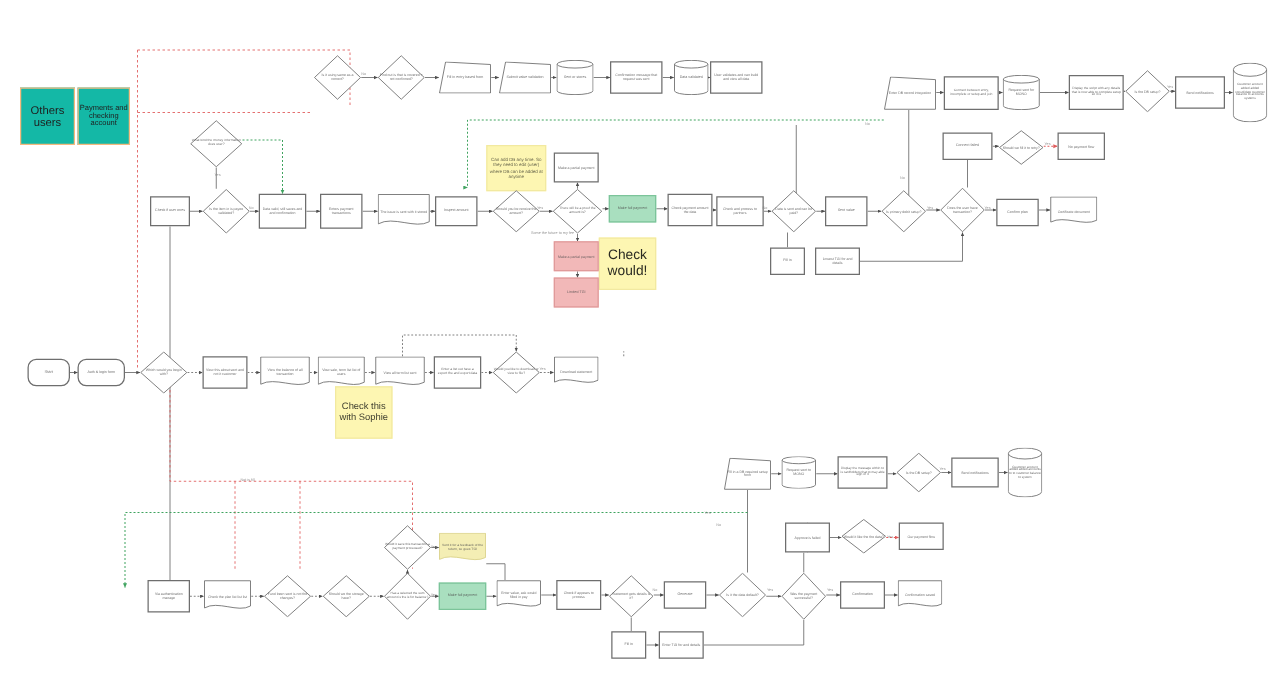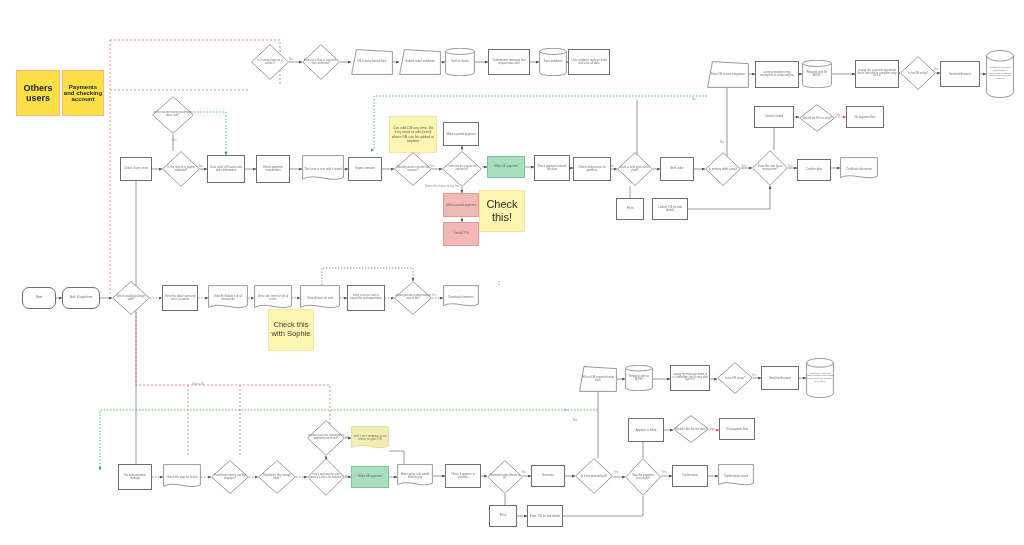--- a/index.html
+++ b/index.html
@@ -12,23 +12,23 @@
         justify-content:center;text-align:center;color:#4d4d4d;
         font-family:"Liberation Sans",sans-serif;overflow:hidden;}
   .node .lbl{display:block;width:100%;padding:1px;line-height:1.05;
              word-wrap:break-word;overflow:hidden;}
 
   
   .sh-rect{background:#ffffff;border:1px solid #6e6e6e;}
   .sh-round{background:#ffffff;border:1px solid #6e6e6e;border-radius:7px;}
   .sh-plain{border:none;background:transparent;}
 
-  .legend-box{position:absolute;background:#fde047;border:1px solid #f5b97f;
+  .legend-box{position:absolute;background:#14b8a6;border:1px solid #f5b97f;
     display:flex;align-items:center;justify-content:center;text-align:center;
-    color:#1f1f1f;font-family:"Liberation Sans",sans-serif;font-weight:bold;}
+    color:#1f1f1f;font-family:"Liberation Sans",sans-serif;}
 
   .note{position:absolute;background:#fdf6b2;border:1px solid #f2e9a0;
     display:flex;align-items:center;justify-content:center;text-align:center;
     color:#3d3d2e;font-family:"Liberation Sans",sans-serif;line-height:1.15;}
   .note.big{color:#2b2b22;}
 
   .sh-green{background:#a9dfbf;border:1px solid #7cc49a;}
   .sh-pink{background:#f2b8b8;border:1px solid #e09a9a;}
 
   .blurtext{filter:blur(0.35px);opacity:.82;}
@@ -165,21 +165,21 @@
     <span class="lbl">Others users</span>
   </div>
   <div class="legend-box" style="left:62px;top:70px;width:40px;height:44px;font-size:6px;">
     <span class="lbl">Payments and checking account</span>
   </div>
 
   <div class="note" style="left:389px;top:116px;width:46px;height:35px;font-size:3.6px;">
     <span class="lbl blurtext">Can add DB any time. So they need to edit (user) where DB can be added at anytime</span>
   </div>
   <div class="note big" style="left:479px;top:190px;width:44px;height:40px;font-size:11px;">
-    <span class="lbl">Check this!</span>
+    <span class="lbl">Check would!</span>
   </div>
   <div class="note" style="left:268px;top:309px;width:44px;height:40px;font-size:7.5px;">
     <span class="lbl">Check this with Sophie</span>
   </div>
 
   <div id="nodes-root">
       <div class="node sh-plain" style="left: 251px; top: 44px; width: 38px; height: 36px; font-size: 2.8px;">
         <svg width="38" height="36" viewBox="0 0 38 36" style="position: absolute; left: 0px; top: 0px;">
           <path d="M19,0.6 L37.4,18 L19,35.4 L0.6,18 Z" fill="#ffffff" stroke="#6e6e6e" stroke-width="0.7"></path>
         </svg>

